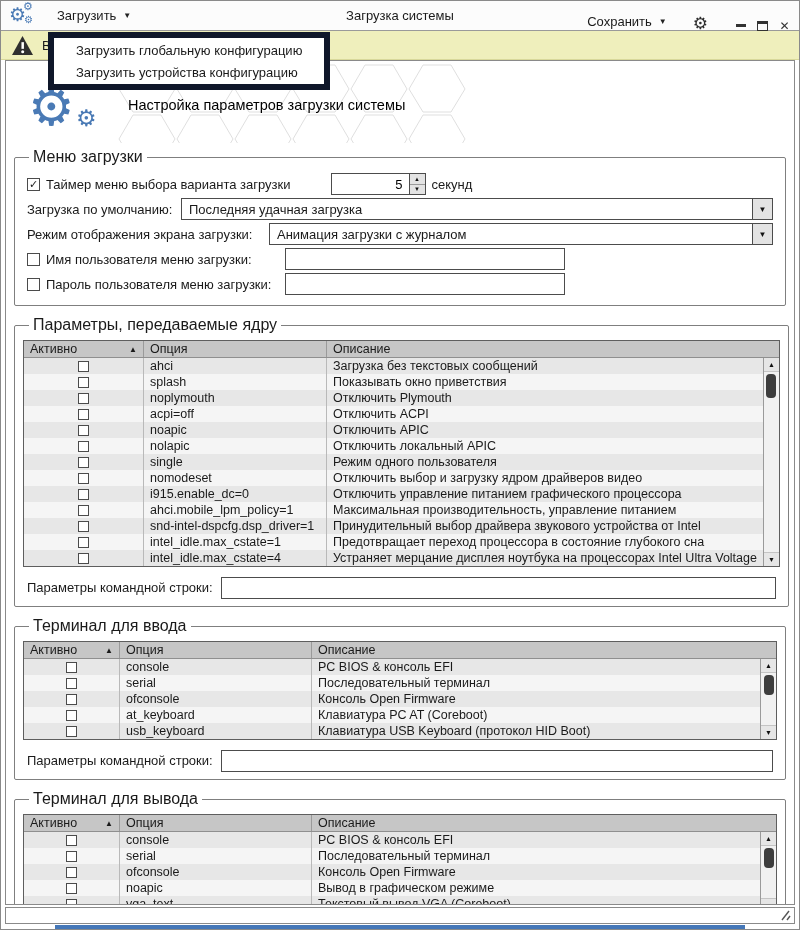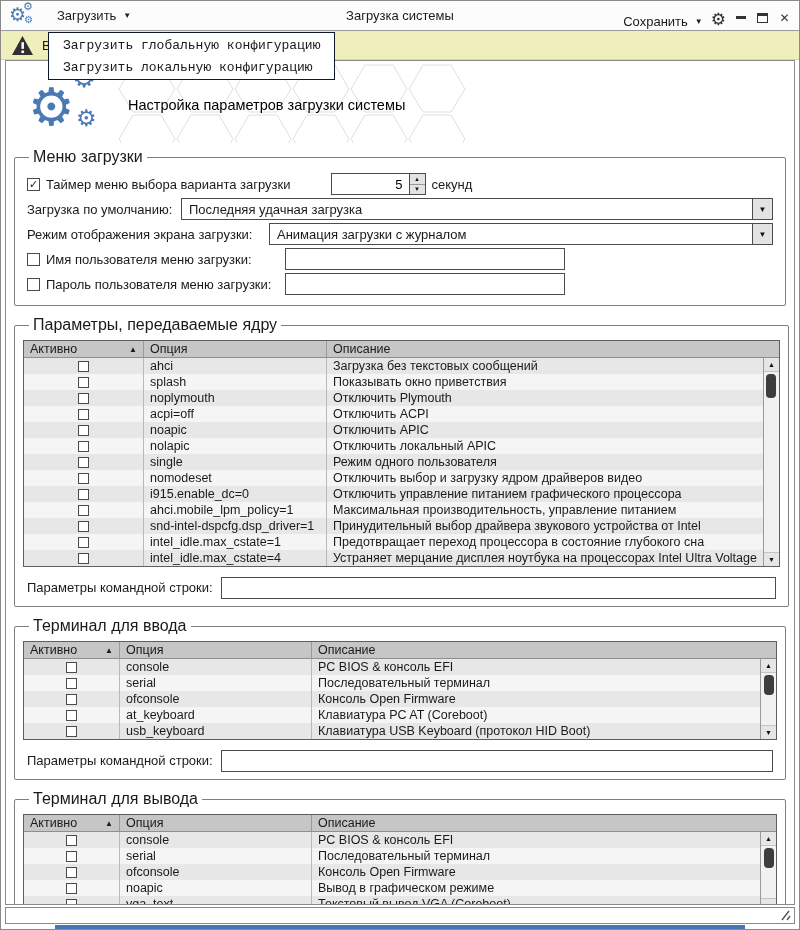--- a/index.html
+++ b/index.html
@@ -13,31 +13,31 @@
   
   .toolbar { height:30px; display:flex; align-items:center; background:#fcfcfc;
              border-bottom:1px solid #9a9a9a; padding:0 8px; position:relative; }
   .appicon { position:relative; width:28px; height:24px; margin-right:14px; }
   .appicon .g1 { position:absolute; left:0; top:1px; font-size:19px; color:#4a7ab5; line-height:1; }
   .appicon .g2 { position:absolute; left:14px; top:-3px; font-size:11px; color:#4a7ab5; line-height:1; }
   .appicon .g3 { position:absolute; left:15px; top:11px; font-size:10px; color:#4a7ab5; line-height:1; }
   .menubtn { display:flex; align-items:center; gap:7px; padding:3px 6px; cursor:default; }
   .menubtn .arr { font-size:8px; color:#222; }
   .wintitle { position:absolute; left:0; right:0; text-align:center; pointer-events:none; }
-  .tb-right { margin-left:auto; display:flex; align-items:flex-start; gap:0;margin-top:12px; }
+  .tb-right { margin-left:auto; display:flex; align-items:flex-end; gap:18px;margin-top:12px; }
   .gearbtn { font-size:17px; color:#2e2e2e; line-height:1; padding:0 2px; }
   .winbtns { display:flex; align-items:center; gap:9px; margin-left:6px; }
   .wbtn { width:13px; height:13px; display:flex; align-items:center; justify-content:center;
           font-size:12px; color:#333; }
   .wbtn.min span { display:block; width:10px; height:3px; background:#333; }
   .wbtn.max span { display:block; width:11px; height:10px; border:1px solid #333; border-top:3px solid #333; }
 
   
   .dropdown { position:absolute; left:47px; top:31px; z-index:60; background:#fff;
-              border:1px solid #0f172a; min-width:238px; padding:1px 4px;font-family:Liberation Mono, monospace; }
+              border:6px solid #0f172a; min-width:238px; padding:1px 12px; }
   .dropdown .mi { height:22px; display:flex; align-items:center; padding:0 10px; white-space:nowrap; }
 
   
   .warnbar { height:29px; background:#efefbc; border-bottom:1px solid #d8d89a;
              display:flex; align-items:center; padding:0 10px; gap:8px; }
 
   
   .panel { margin:0 4px; height:845px; border:1px solid #8a8a8a; background:#fff;
            display:flex; flex-direction:column; overflow:hidden; }
 
@@ -149,21 +149,21 @@
   </div>
 </div>
 
 <div class="dropdown">
 
     <div class="mi">
       <span>Загрузить глобальную конфигурацию</span>
     </div>
 
     <div class="mi">
-      <span>Загрузить локальную конфигурацию</span>
+      <span>Загрузить устройства конфигурацию</span>
     </div>
   </div>
 
 <div class="warnbar">
   <svg width="23" height="21" viewBox="0 0 24 22">
     <path d="M12 1 L23 21 H1 Z" fill="#2f2f2f"></path>
     <rect x="10.9" y="7.5" width="2.6" height="7" fill="#fff"></rect>
     <circle cx="12.2" cy="17.6" r="1.6" fill="#fff"></circle>
   </svg>
   <span>В</span>

